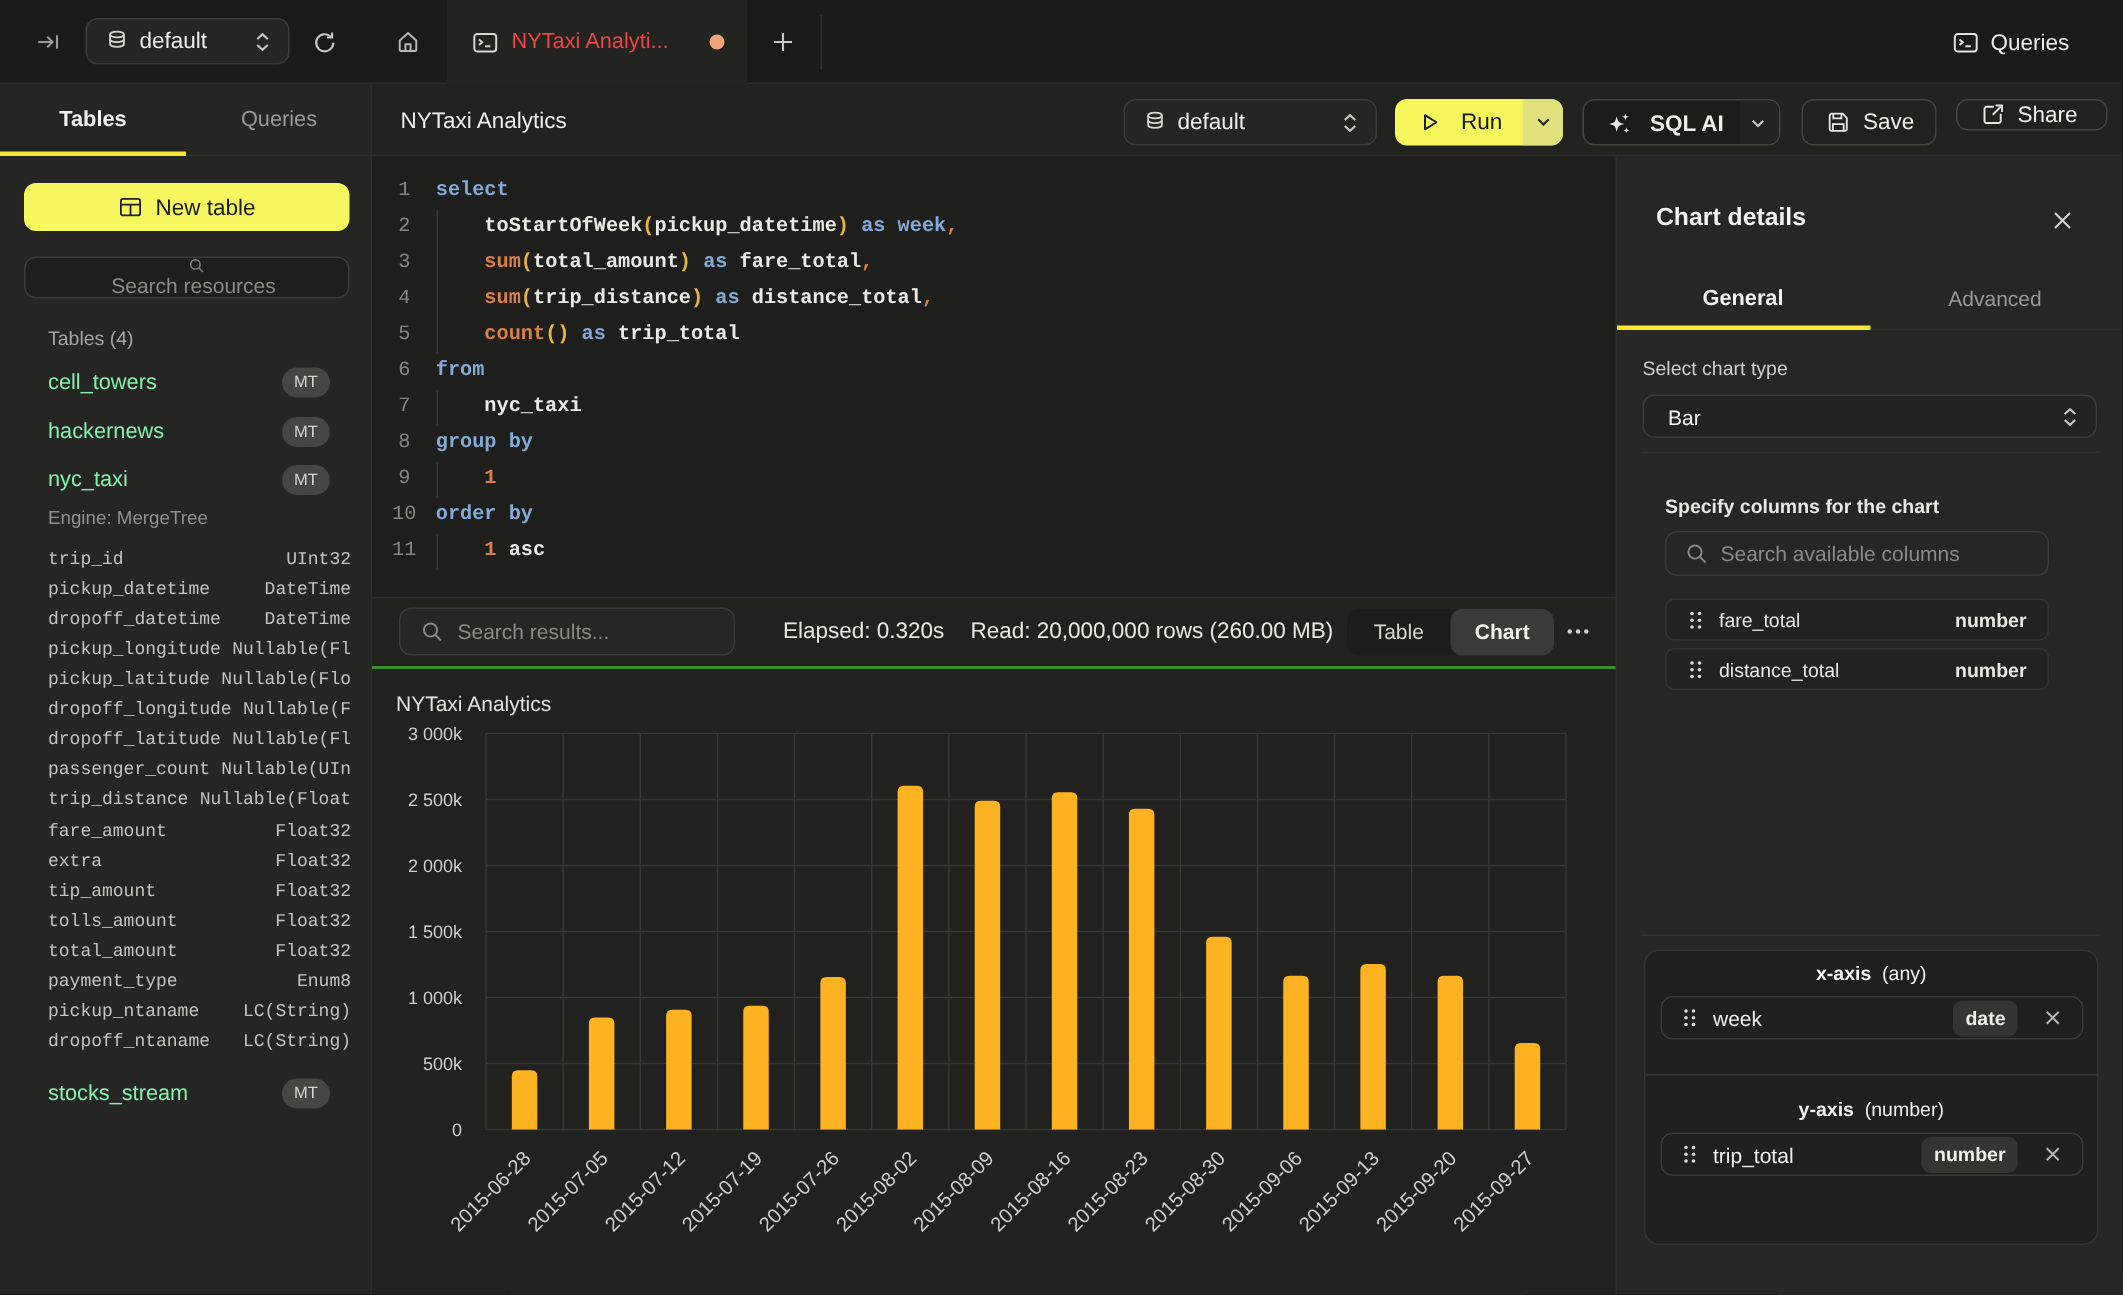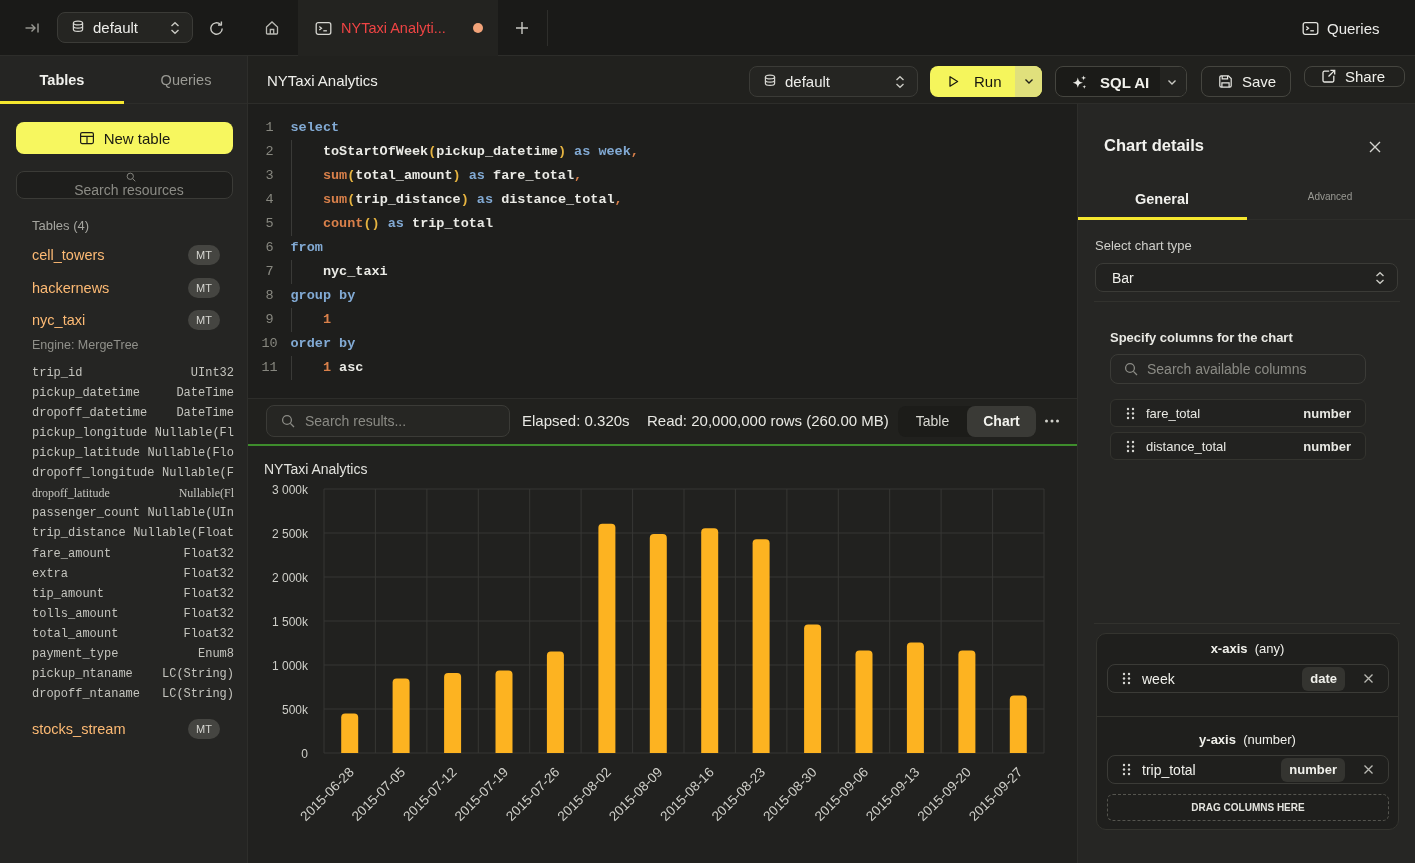--- a/index.html
+++ b/index.html
@@ -9,21 +9,21 @@
   svg{display:block;}
   
   #topbar{left:0;top:0;width:1415px;height:56px;background:#1a1a18;border-bottom:1px solid #2d2d2a;box-sizing:border-box;}
   .sel{box-sizing:border-box;border:1px solid #3b3b37;border-radius:8px;background:#252522;display:flex;align-items:center;}
   #tabactive{left:298px;top:0;width:200px;height:56px;background:#232320;display:flex;align-items:center;}
   .icn{flex:none;}
   
   #sidebar{left:0;top:56px;width:248px;height:807px;background:#252523;border-right:1px solid #2e2e2b;box-sizing:border-box;}
   .sbtab{position:absolute;top:0;height:47px;width:124px;display:flex;align-items:center;justify-content:center;font-size:14.5px;}
   .mt{position:absolute;left:188px;width:32px;height:20px;border-radius:10px;background:#454541;color:#d6d6d1;font-size:11px;display:flex;align-items:center;justify-content:center;}
-  .trow{position:absolute;left:32px;font-size:14.5px;color:#fdba74;}
+  .trow{position:absolute;left:32px;font-size:14.5px;color:#86efac;}
   .colrow{position:absolute;left:32px;width:202px;font-family:"Liberation Mono",monospace;font-size:12px;color:#c4c4be;display:flex;justify-content:space-between;white-space:pre;}
   
   .cc{display:flex;align-items:center;}
   .eline{position:absolute;left:0;width:100%;height:24px;line-height:24px;white-space:pre;}
   .gut{position:absolute;left:0;width:43px;text-align:center;color:#87877f;font-weight:normal;}
   .code{position:absolute;left:42.5px;}
   .ig{position:absolute;left:43px;width:1px;background:#3a3a37;}
   .k{color:#82aad4}.f{color:#d9804a}.p{color:#e6b440}.w{color:#eaeae5}.o{color:#d9804a}
 
 </style>
@@ -108,21 +108,21 @@
     <div class="mt" style="top:278px;">MT</div>
 <div class="trow" style="top:312px;">nyc_taxi</div>
     <div class="mt" style="top:310px;">MT</div>
 <div class="abs" style="left:32px;top:338px;font-size:12.5px;color:#90908a;">Engine: MergeTree</div>
 <div class="colrow" style="top:366px;"><span>trip_id</span><span>UInt32</span></div>
 <div class="colrow" style="top:386px;"><span>pickup_datetime</span><span>DateTime</span></div>
 <div class="colrow" style="top:406px;"><span>dropoff_datetime</span><span>DateTime</span></div>
 <div class="colrow" style="top:426px;"><span>pickup_longitude</span><span>Nullable(Fl</span></div>
 <div class="colrow" style="top:446px;"><span>pickup_latitude</span><span>Nullable(Flo</span></div>
 <div class="colrow" style="top:466px;"><span>dropoff_longitude</span><span>Nullable(F</span></div>
-<div class="colrow" style="top:486px;font-family:Liberation Serif, serif;"><span>dropoff_latitude</span><span>Nullable(Fl</span></div>
+<div class="colrow" style="top:486px;"><span>dropoff_latitude</span><span>Nullable(Fl</span></div>
 <div class="colrow" style="top:506px;"><span>passenger_count</span><span>Nullable(UIn</span></div>
 <div class="colrow" style="top:526px;"><span>trip_distance</span><span>Nullable(Float</span></div>
 <div class="colrow" style="top:547px;"><span>fare_amount</span><span>Float32</span></div>
 <div class="colrow" style="top:567px;"><span>extra</span><span>Float32</span></div>
 <div class="colrow" style="top:587px;"><span>tip_amount</span><span>Float32</span></div>
 <div class="colrow" style="top:607px;"><span>tolls_amount</span><span>Float32</span></div>
 <div class="colrow" style="top:627px;"><span>total_amount</span><span>Float32</span></div>
 <div class="colrow" style="top:647px;"><span>payment_type</span><span>Enum8</span></div>
 <div class="colrow" style="top:667px;"><span>pickup_ntaname</span><span>LC(String)</span></div>
 <div class="colrow" style="top:687px;"><span>dropoff_ntaname</span><span>LC(String)</span></div>
@@ -197,21 +197,21 @@
 <div class="ig" style="top:156px;height:24px;"></div>
 <div class="eline" style="top:180px;"><span class="gut">8</span><span class="code"><span class="k">group by</span></span></div>
 <div class="eline" style="top:204px;"><span class="gut">9</span><span class="code">    <span class="o">1</span></span></div>
 <div class="ig" style="top:204px;height:24px;"></div>
 <div class="eline" style="top:228px;"><span class="gut">10</span><span class="code"><span class="k">order by</span></span></div>
 <div class="eline" style="top:252px;"><span class="gut">11</span><span class="code">    <span class="o">1</span><span class="w"> asc</span></span></div>
 <div class="ig" style="top:252px;height:24px;"></div>
 </div>
 
 <div class="abs" style="left:248px;top:398px;width:830px;height:46px;background:#21211e;border-top:1px solid #2d2d2a;box-sizing:border-box;"></div>
-<div class="abs cc" style="left:266px;top:405px;width:244px;height:32px;border-radius:8px;border:1px solid #3b3b37;background:#262623;box-sizing:border-box;">
+<div class="abs cc" style="left:266px;top:405px;width:224px;height:32px;border-radius:8px;border:1px solid #3b3b37;background:#262623;box-sizing:border-box;">
   <svg style="margin-left:14px" width="14" height="14" viewBox="0 0 14 14" fill="none" stroke="#8b8b85" stroke-width="1.3">
         <circle cx="6" cy="6" r="4.4"></circle>
         <path d="M9.4 9.4L13 13"></path>
       </svg>
   <span style="margin-left:10px;font-size:14px;color:#8b8b85;">Search results...</span>
 </div>
 <div class="abs" style="left:522px;top:412px;font-size:15px;color:#e8e8e3;">Elapsed: 0.320s</div>
 <div class="abs" style="left:647px;top:412px;font-size:15px;color:#e8e8e3;">Read: 20,000,000 rows (260.00 MB)</div>
 <div class="abs" style="left:898px;top:406px;width:138px;height:31px;border-radius:8px;background:#1c1c19;box-sizing:border-box;">
   <div style="position:absolute;left:69px;top:0;width:69px;height:31px;background:#3a3a36;border-radius:8px;"></div>
@@ -288,21 +288,21 @@
 </svg>
 <div class="abs" style="left:1077px;top:104px;width:1px;height:759px;background:#2e2e2b;"></div>
 
 <div class="abs" id="rpanel" style="left:1078px;top:104px;width:337px;height:759px;background:#262624;"></div>
 <div class="abs" style="left:1104px;top:136px;font-size:16.5px;font-weight:bold;color:#f2f2ee;">Chart details</div>
 <svg class="abs" style="left:1368px;top:140px" width="14" height="14" viewBox="0 0 14 14" fill="none" stroke="#d4d4cf" stroke-width="1.4">
       <path d="M2 2l10 10M12 2L2 12"></path>
     </svg>
 <div class="abs" style="left:1078px;top:182px;width:337px;height:38px;border-bottom:1px solid #2d2d2a;box-sizing:border-box;">
   <span style="position:absolute;left:0;width:168px;text-align:center;top:9px;font-size:14.5px;color:#f0f0ec;font-weight:bold;">General</span>
-  <span style="position:absolute;left:168px;width:168px;text-align:center;top:9px;font-size:10px;color:#9a9a94;">Advanced</span>
+  <span style="position:absolute;left:168px;width:168px;text-align:center;top:9px;font-size:14px;color:#9a9a94;">Advanced</span>
 </div>
 <div class="abs" style="left:1078px;top:217px;width:168.5px;height:3px;background:#f5e72f;"></div>
 <div class="abs" style="left:1095px;top:238px;font-size:13px;color:#cfcfca;">Select chart type</div>
 <div class="abs sel" style="left:1095px;top:263px;width:303px;height:29px;background:#222220;">
   <span style="margin-left:16px;font-size:14px;color:#f0f0eb;">Bar</span>
   <svg class="icn" style="margin-left:auto;margin-right:12px" width="10" height="14" viewBox="0 0 10 14" fill="none" stroke="#c9c9c3" stroke-width="1.4">
         <path d="M1.5 5L5 1.8 8.5 5"></path>
         <path d="M1.5 9L5 12.2 8.5 9"></path>
       </svg>
 </div>
@@ -367,16 +367,15 @@
           <circle cx="7" cy="6.5" r="1.2"></circle>
           <circle cx="2" cy="11" r="1.2"></circle>
           <circle cx="7" cy="11" r="1.2"></circle>
         </svg>
     <span style="margin-left:11px;font-size:14px;color:#f0f0eb;">trip_total</span>
     <span style="margin-left:auto;height:24px;line-height:24px;padding:0 8px;border-radius:6px;background:#343430;font-size:13px;font-weight:bold;color:#f0f0eb;">number</span>
     <svg style="margin:0 14px 0 18px" width="11" height="11" viewBox="0 0 11 11" fill="none" stroke="#b9b9b3" stroke-width="1.3">
           <path d="M1.5 1.5l8 8M9.5 1.5l-8 8"></path>
         </svg>
   </div>
-  <div style="position:absolute;left:10px;top:160px;width:282px;height:27px;border-radius:6px;border:1px dashed #55554f;box-sizing:border-box;text-align:center;line-height:25px;font-size:10px;font-weight:bold;color:#e4e4df;">DRAG COLUMNS HERE</div>
 </div>
 
 </div>
 
 </body></html>

